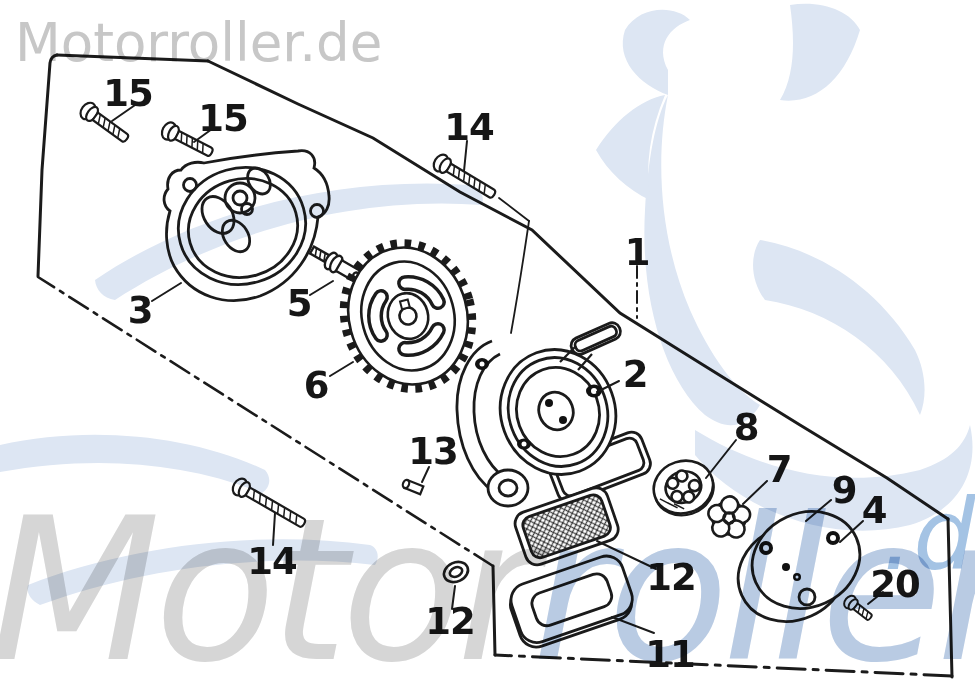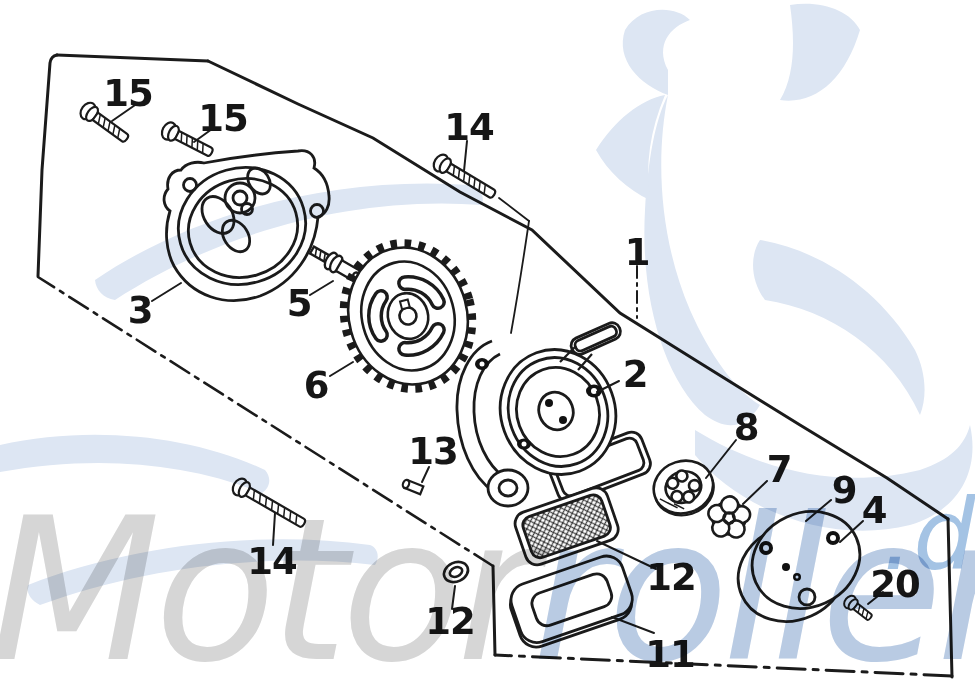--- a/index.html
+++ b/index.html
@@ -260,18 +260,19 @@
       <path d="M 668,95 C 655,160 660,240 690,310 C 710,355 735,390 760,405 C 745,430 725,430 705,415 C 665,380 640,300 645,210 C 648,160 655,120 668,95 Z"></path>
       <path d="M 596,150 C 615,120 640,100 665,95 C 650,130 645,165 650,200 C 628,190 608,172 596,150 Z"></path>
       <path d="M 760,240 C 820,250 880,290 915,350 C 925,370 928,395 920,415 C 890,350 830,310 765,300 C 750,280 750,255 760,240 Z"></path>
       <path d="M 695,430 C 760,470 840,490 920,470 C 950,460 965,445 970,425 C 980,470 960,510 910,525 C 830,545 740,510 695,455 Z"></path>
       <path d="M 95,280 C 190,215 330,175 470,185 C 480,188 485,195 482,205 C 350,195 215,235 115,300 C 103,298 96,290 95,280 Z"></path>
       <path d="M 0,445 C 90,425 190,435 265,470 C 272,478 270,488 262,493 C 185,462 95,455 0,472 Z"></path>
       <path d="M 28,585 C 130,545 260,530 370,545 C 378,548 380,557 375,565 C 265,552 140,568 40,605 C 30,600 26,592 28,585 Z"></path>
     </g>
   </svg>
 
+  <div class="wm wm-top" style="color: rgb(199, 199, 199);">Motorroller.de</div>
 
   <div class="wm wm-bottom"><span class="g" style="color: rgb(214, 214, 214);">Motor</span><span class="b" style="color: rgb(185, 203, 227);">roller</span></div>
 
   <div class="wm wm-de" style="color: rgb(164, 195, 228);">.de</div>
 
 </div>
 
 </body></html>

